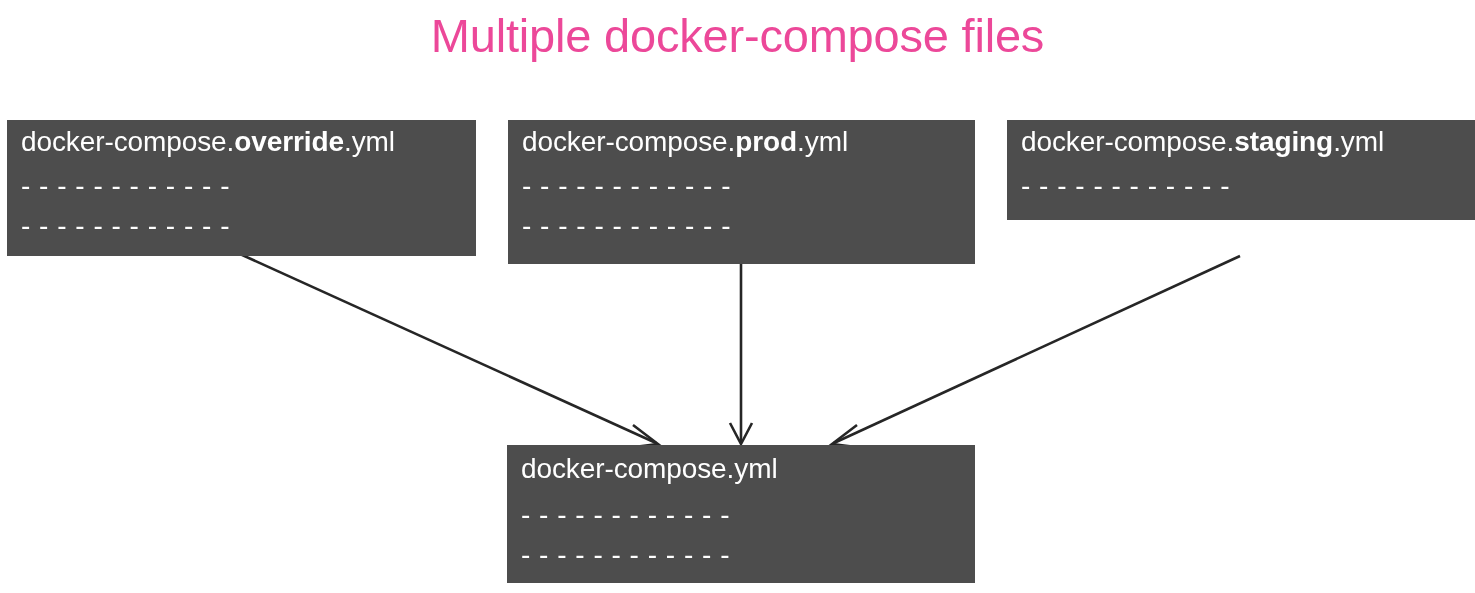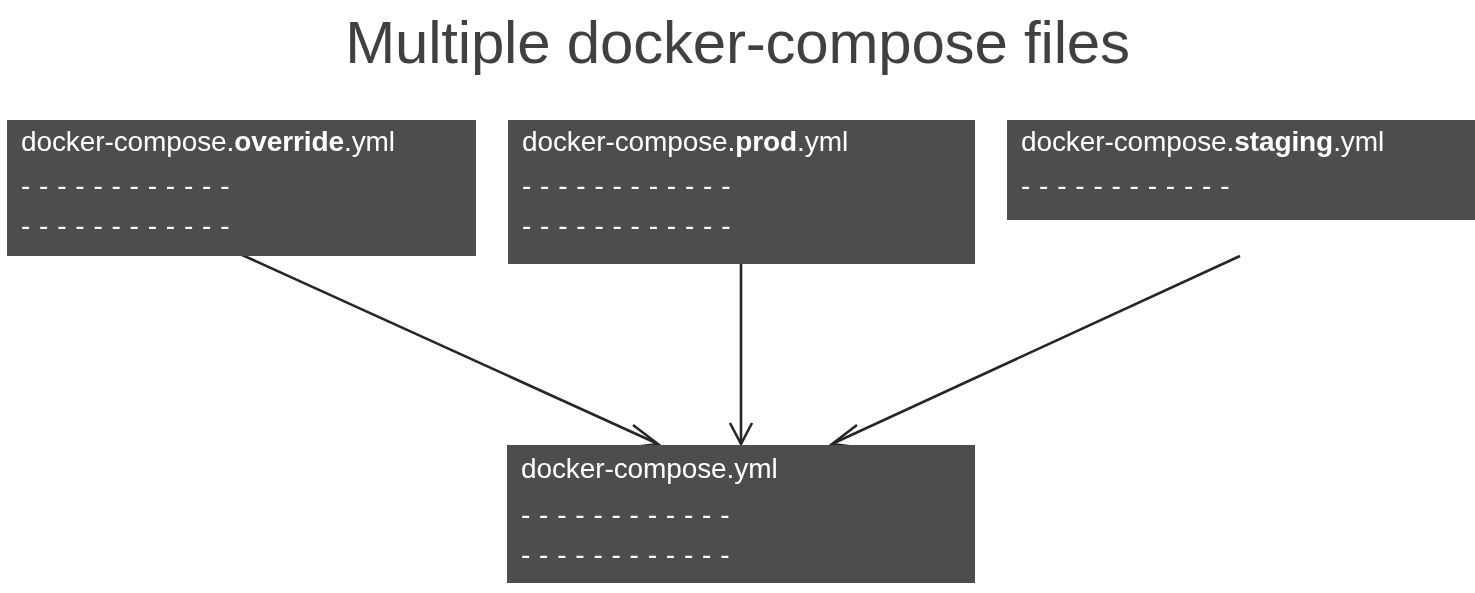--- a/index.html
+++ b/index.html
@@ -26,23 +26,23 @@
     height: 593px;
     pointer-events: none;
   }
   .diagram-title {
     position: absolute;
     left: 0;
     top: 8px;
     width: 1475px;
     text-align: center;
     font-family: "Liberation Sans", sans-serif;
-    font-size: 60px;
+    font-size: 47px;
     font-weight: 400;
-    color: #404040;
+    color: #ec4899;
     letter-spacing: -0.2px;
     white-space: nowrap;
   }
   .file-box {
     position: absolute;
     background: #4d4d4d;
     box-sizing: border-box;
     padding: 4px;
   }
   .file-name {

